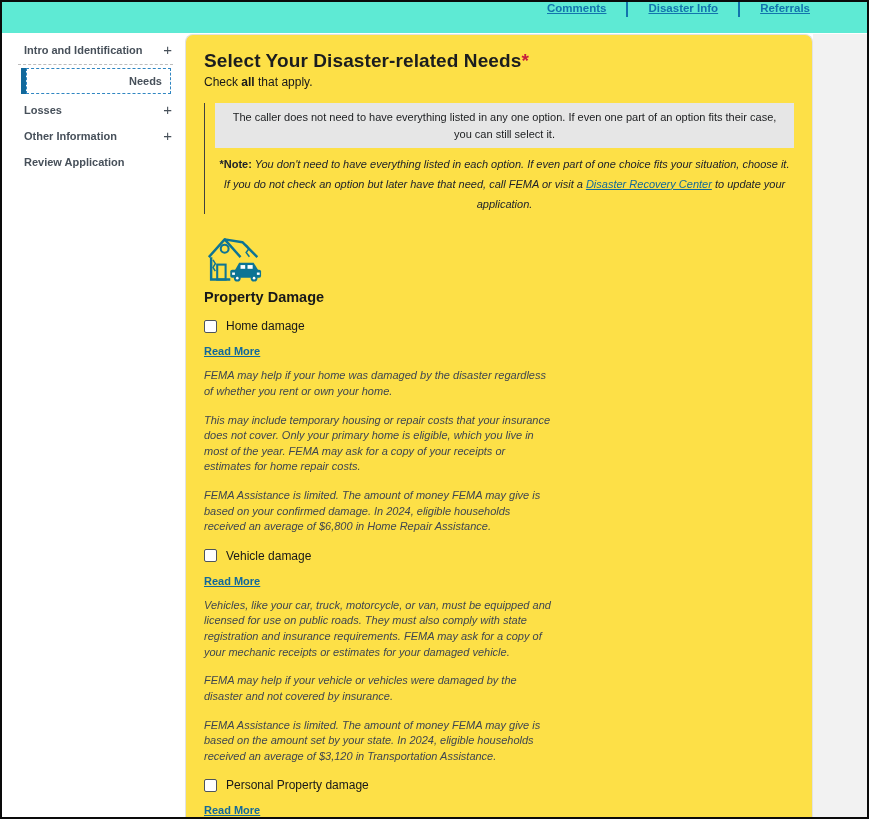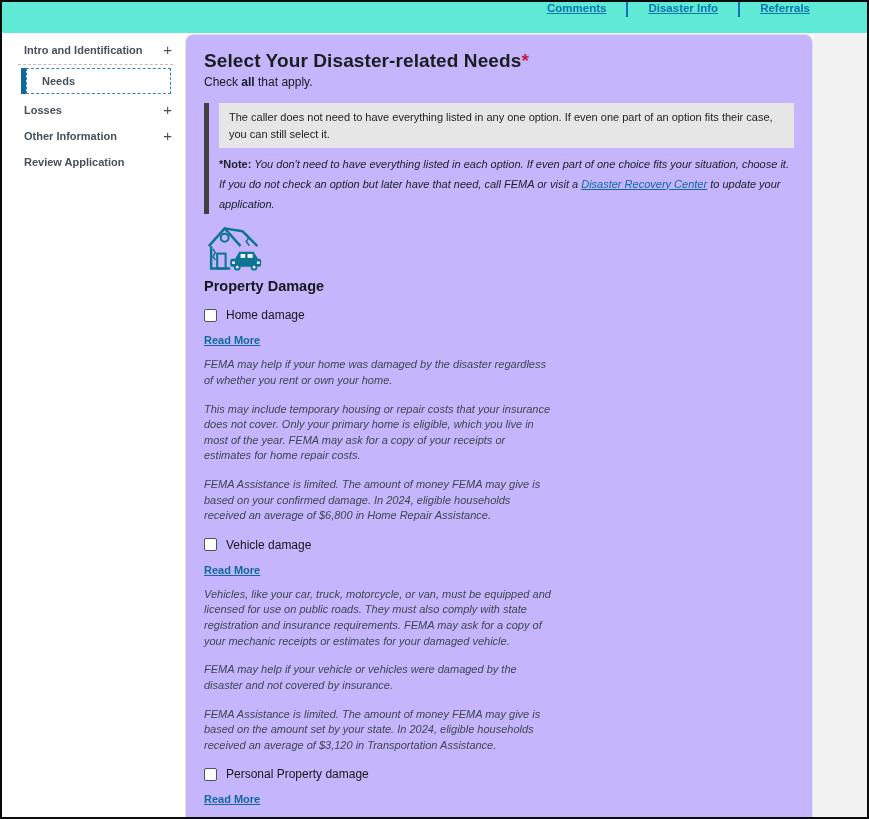--- a/index.html
+++ b/index.html
@@ -32,43 +32,44 @@
     padding: 7px 13px 7px 22px;
     font-size: 11px; font-weight: 700; color: #47505a; cursor: pointer;
   }
   .plus { font-weight: 400; font-size: 15px; line-height: 10px; color: #47505a; }
   .nav-divider { border-top: 1px dashed #bdbdbd; margin: 1px 12px 1px 16px; }
   .nav-item.active {
     position: relative;
     margin: 3px 14px 3px 24px;
     padding: 6px 8px 6px 15px;
     border: 1px dashed #2f86c2;
+    justify-content: flex-end;
   }
   .nav-item.active::before {
     content: ""; position: absolute; left: -6px; top: -1px; bottom: -1px;
     width: 5px; background: #11689b;
   }
 
   
   .card {
     width: 628px; flex: 0 0 628px;
-    background: #c4b5fd;
+    background: #fde047;
     border: 1px solid #e2e2e2; border-bottom: none;
     border-radius: 8px 8px 0 0;
     margin-top: 1px;
     padding: 15px 18px 20px 18px;
     overflow: hidden;
   }
   .gutter { flex: 1; background: #f2f2f2; margin-top: 1px; }
 
   h1.page-title { font-size: 19px; font-weight: 700; color: #1b1d1f; letter-spacing: .1px; }
   .req { color: #c61d3c; }
   .subtitle { font-size: 12px; color: #17181a; margin: 3px 0 14px; }
 
-  .info-block { border-left: 5px solid #404040; padding-left: 10px; margin-bottom: 10px; }
+  .info-block { border-left: 1px solid #404040; padding-left: 10px; margin-bottom: 21px; text-align: center; }
   .callout {
     background: #e6e6e6; font-size: 11px; line-height: 1.5;
     color: #1b1d1f; padding: 6px 10px;
   }
   .note { font-size: 11px; font-style: italic; color: #20232a; line-height: 1.8; margin: 7px 0 8px; }
   .note b { font-style: normal; }
   .inline-link { color: #11689b; text-decoration: underline; cursor: pointer; }
 
   .section-icon { margin: 6px 0 0 2px; width: 56px; height: 48px; color: #0d7494; }
   h2.section-heading { font-size: 14.5px; font-weight: 700; color: #17181a; margin: 6px 0 14px; }

